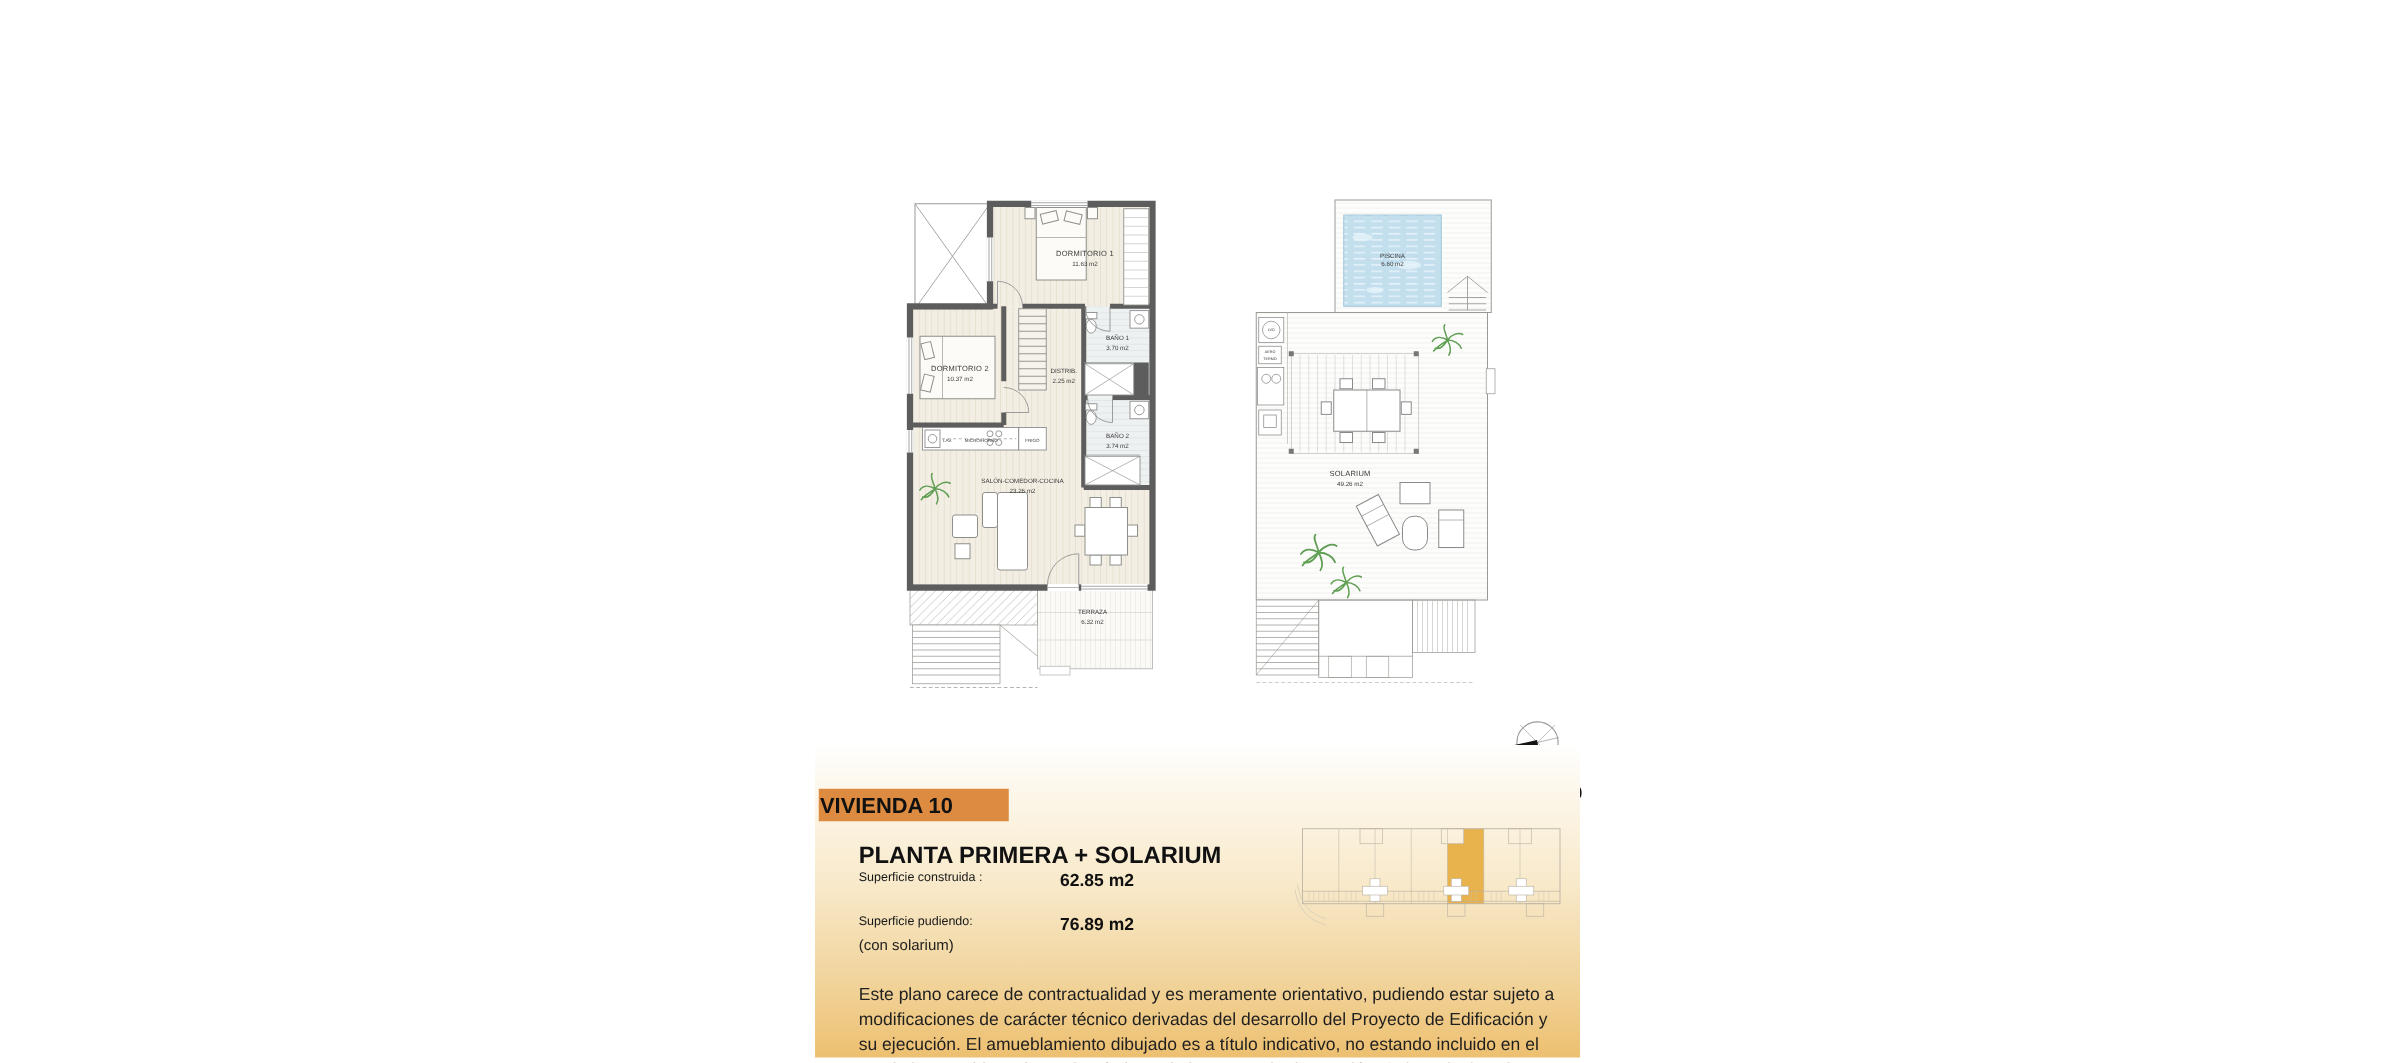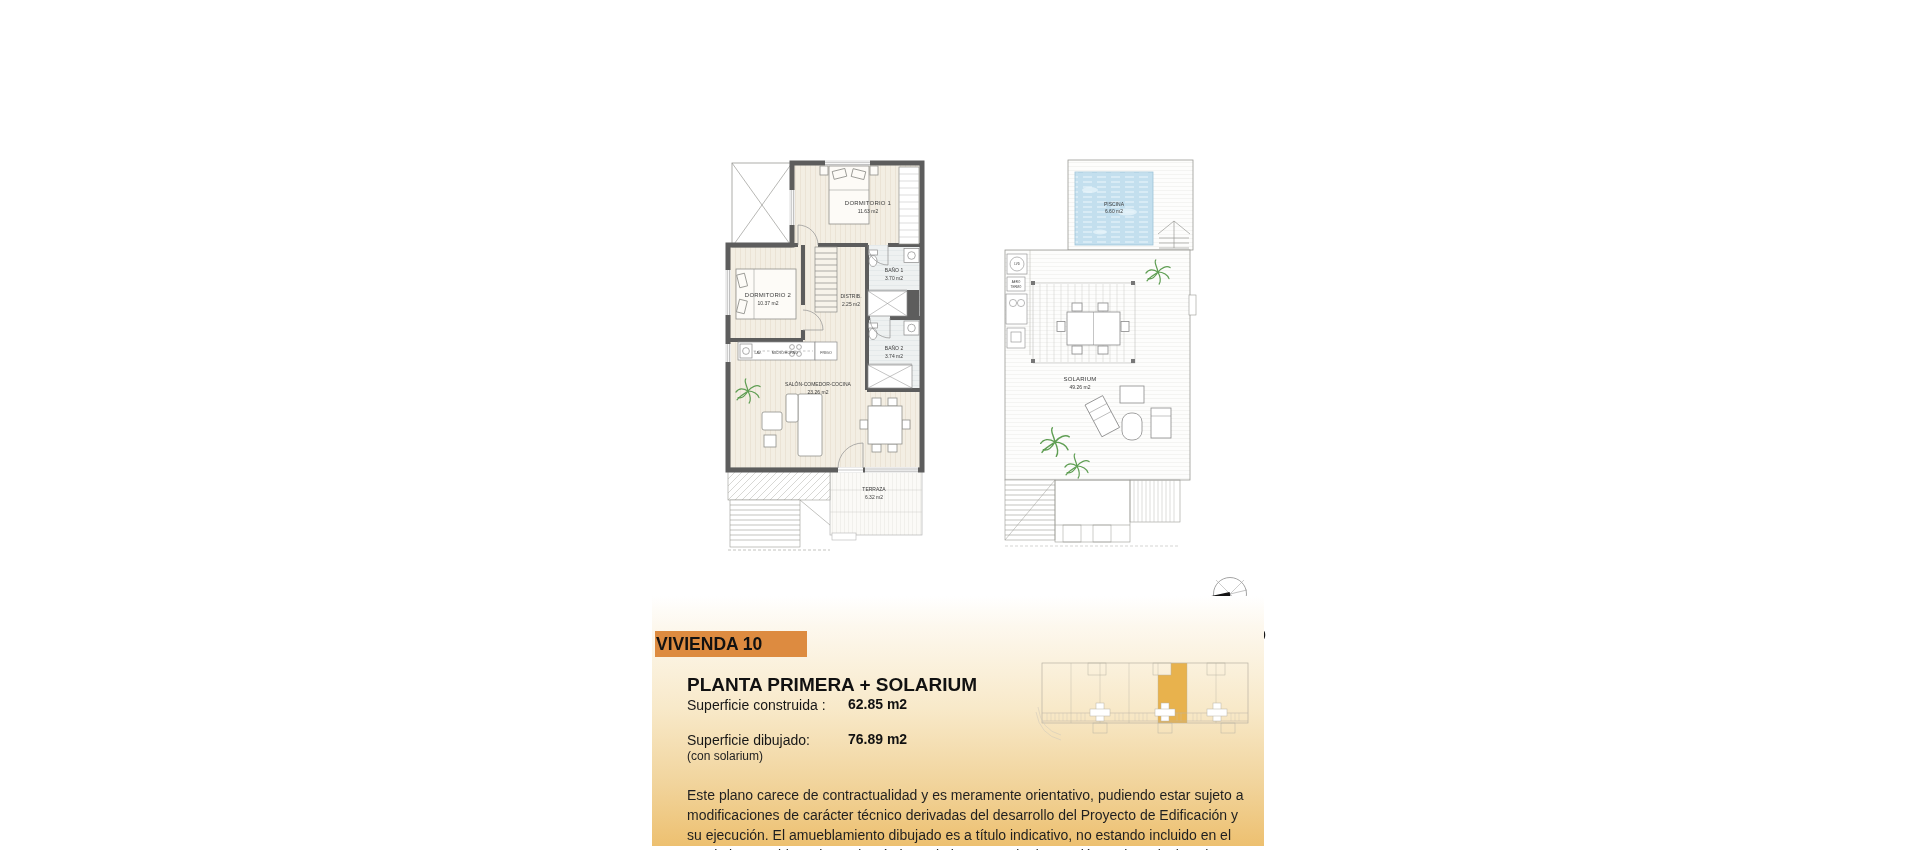--- a/index.html
+++ b/index.html
@@ -11,21 +11,21 @@
   .ra{font-size:5px;}
   .rs{font-size:5px;}
   .tn{font-size:3.6px;}
   .tt{font-size:3px;}
   
   #panel{left:652px;top:596px;width:612px;height:250px;
          background:linear-gradient(180deg,#ffffff 0%,#fdf8ee 12%,#f8e9c9 45%,#f1d49c 75%,#edc070 100%);}
   #banner{left:3px;top:35px;width:152px;height:26px;background:#dd8b40;
           font-size:17.5px;font-weight:bold;line-height:26px;padding-left:1px;box-sizing:border-box;color:#111;}
   #subtitle{left:35px;top:66px;font-size:19px;font-weight:bold;color:#111;margin-top:12px;}
-  .srow-label{font-size:14px;color:#161616;}
+  .srow-label{font-size:10px;color:#161616;}
   .srow-value{font-size:14px;font-weight:bold;color:#111;}
   #srow-note{left:35px;top:153px;font-size:12px;color:#222;}
   #disclaimer{left:35px;top:190px;width:562px;font-size:14px;line-height:1.42;color:#1f1f1f;text-align:left;}
   #scale-label{left:1178px;top:627px;font-size:14.5px;font-weight:500;color:#141414;}
 </style>
 </head>
 <body>
 
 <div id="page">
 
@@ -384,21 +384,21 @@
 
   <div class="abs" id="scale-label">Escala 1: 100</div>
 
   <div class="abs" id="panel">
     <div class="abs" id="banner">VIVIENDA 10</div>
     <div class="abs" id="subtitle">PLANTA PRIMERA + SOLARIUM</div>
 
     <div class="abs srow-label" style="left:35px;top:101px">Superficie construida :</div>
     <div class="abs srow-value" style="left:196px;top:100px">62.85 m2</div>
 
-    <div class="abs srow-label" style="left:35px;top:136px">Superficie dibujado:</div>
+    <div class="abs srow-label" style="left:35px;top:136px">Superficie pudiendo:</div>
     <div class="abs srow-value" style="left:196px;top:135px">76.89 m2</div>
     <div class="abs" id="srow-note">(con solarium)</div>
 
     <div class="abs" id="disclaimer">Este plano carece de contractualidad y es meramente orientativo, pudiendo estar sujeto a modificaciones de carácter técnico derivadas del desarrollo del Proyecto de Edificación y su ejecución. El amueblamiento dibujado es a título indicativo, no estando incluido en el precio los muebles, electrodomésticos ni elementos de decoración. Solo se incluye los elementos incluidos en la memoria del Proyecto visado.</div>
   </div>
 
   <svg class="abs" style="left:1035px;top:655px" width="225" height="95" viewBox="0 0 225 95">
 
     <polygon points="123,20 136,20 136,8 152,8 152,68 123,68" fill="#e8b24d"></polygon>
 

